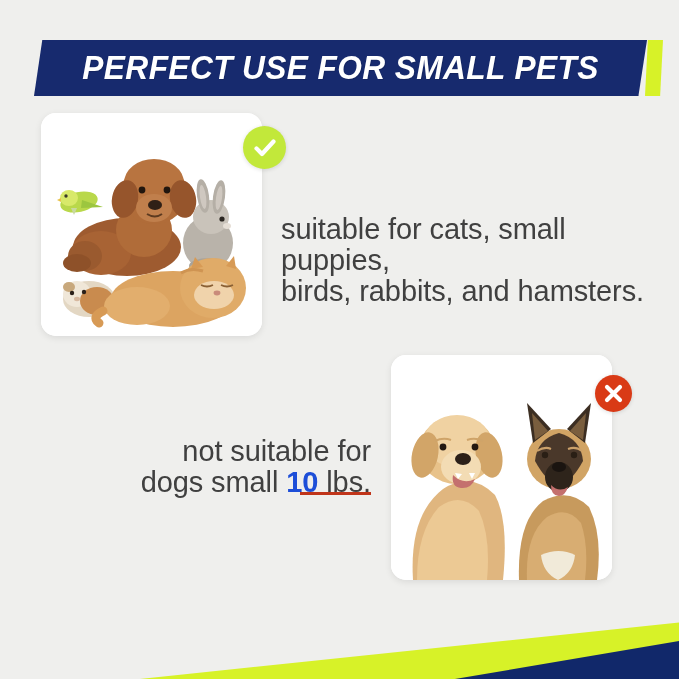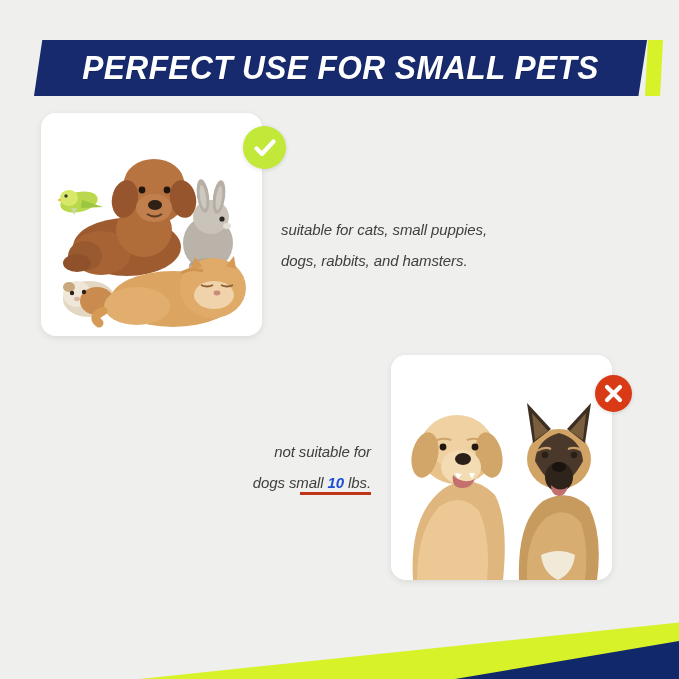--- a/index.html
+++ b/index.html
@@ -120,25 +120,24 @@
     width: 37px;
     height: 37px;
     background: #d93a16;
     box-shadow: 0 1px 4px rgba(0,0,0,0.13);
   }
 
   
   .text-block {
     position: absolute;
     color: #404040;
-    font-size: 15px;
+    font-size: 29px;
     line-height: 31px;
     font-family: "Liberation Sans", sans-serif;
     letter-spacing: -0.1px;
-    font-style: italic;
   }
   .text-suitable {
     left: 281px;
     top: 214px;
     width: 370px;
     text-align: left;
   }
   .text-notsuitable {
     left: 120px;
     top: 436px;
@@ -261,21 +260,21 @@
   </div>
 
   <div class="badge badge-check">
     <svg width="26" height="26" viewBox="0 0 26 26">
       <path d="M4.5 13.4 L10 19 L21.5 6.5" stroke="#ffffff" stroke-width="4.2" fill="none" stroke-linecap="round" stroke-linejoin="round"></path>
     </svg>
   </div>
 
   <div class="text-block text-suitable">
     <div>suitable for cats, small puppies,</div>
-    <div>dogs, rabbits, and hamsters.</div>
+    <div>birds, rabbits, and hamsters.</div>
   </div>
 
   <div class="card card-dogs">
     <svg class="photo" viewBox="0 0 221 225">
       <rect x="0" y="0" width="221" height="225" fill="#ffffff"></rect>
 
       <g>
         <path d="M22 225 Q18 160 52 134 Q80 116 104 140 Q118 166 112 225 Z" fill="#e0b67f"></path>
         <path d="M26 225 Q26 176 48 152 Q70 136 88 156 Q100 182 96 225 Z" fill="#ecc994"></path>
         <ellipse cx="66" cy="95" rx="38" ry="34" fill="#e8c28a"></ellipse>

